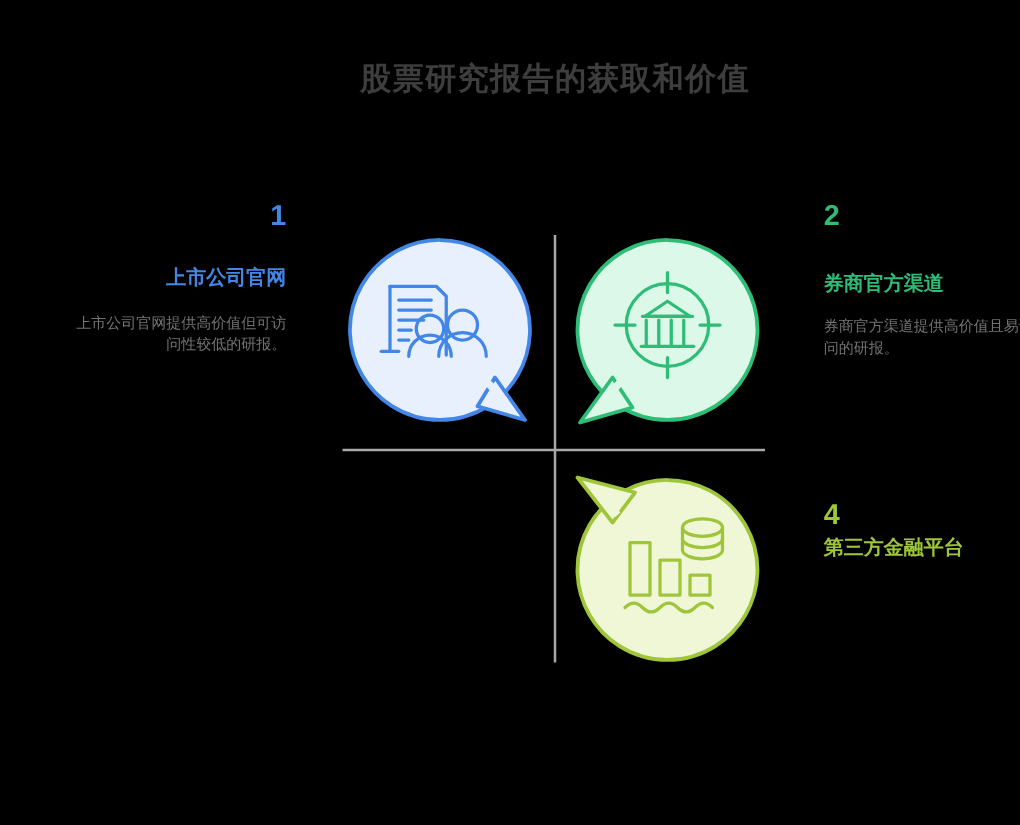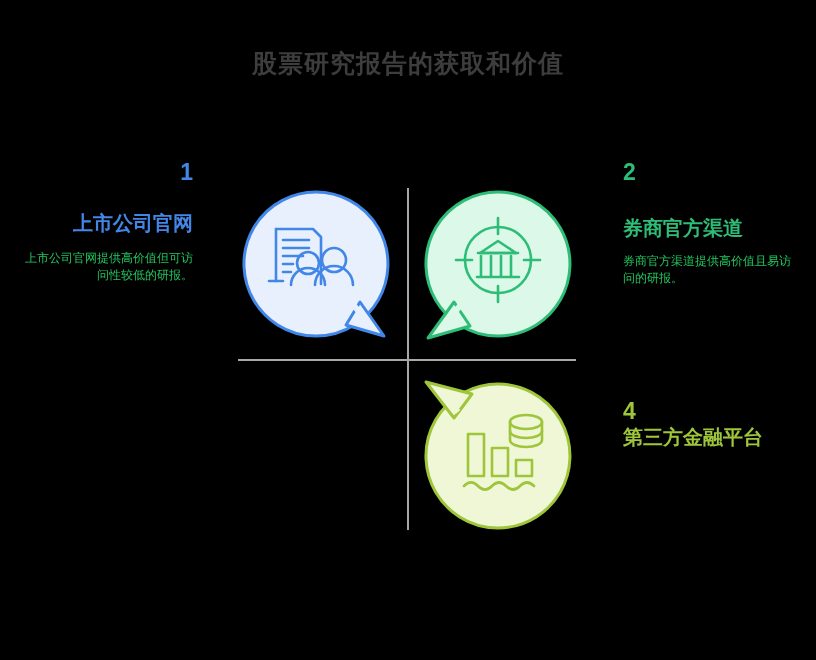--- a/index.html
+++ b/index.html
@@ -13,20 +13,21 @@
     position: relative;
     overflow: hidden;
     font-family: "Liberation Sans", "DejaVu Sans", sans-serif;
   }
 
   .canvas {
     position: absolute;
     inset: 0;
     width: 658px;
     height: 660px;
+    margin-left: 36px;
   }
 
   
   .title {
     position: absolute;
     left: 0;
     top: 46px;
     width: 816px;
     text-align: center;
     font-size: 25px;
@@ -63,30 +64,30 @@
   .col-right { left: 623px; text-align: left;  }
 
   .num {
     font-size: 23px;
     font-weight: bold;
     line-height: 26px;
     margin: 0;
   }
 
   .heading {
-    font-size: 20px;
+    font-size: 16px;
     font-weight: bold;
     line-height: 20px;
     margin: 0;
   }
 
   .desc {
     font-size: 12px;
     line-height: 17px;
-    color: #22c55e;
+    color: #737373;
     margin: 0;
   }
 
   
   .blk1-num  { top: 159px; }
   .blk1-head { top: 213px; }
   .blk1-desc { top: 250px; }
 
   .blk2-num  { top: 159px; }
   .blk2-head { top: 218px; }

